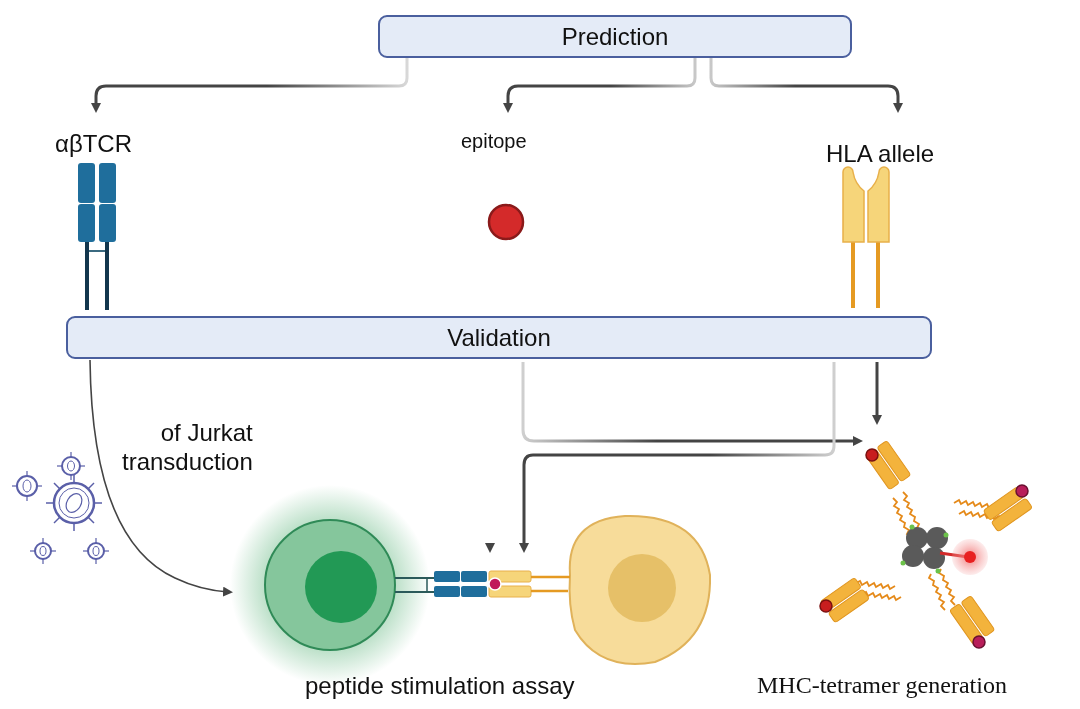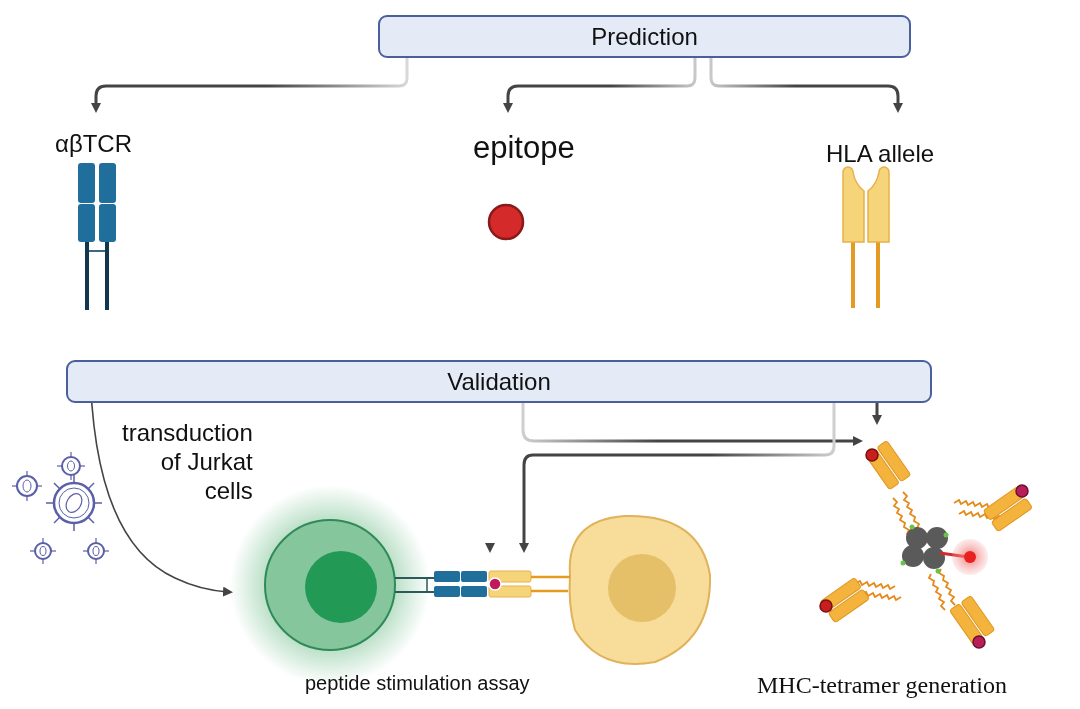--- a/index.html
+++ b/index.html
@@ -212,32 +212,31 @@
     <circle cx="912" cy="527" r="2.5" fill="#6cc24a"></circle>
     <circle cx="946" cy="535" r="2.5" fill="#6cc24a"></circle>
     <circle cx="903" cy="563" r="2.5" fill="#6cc24a"></circle>
     <circle cx="938" cy="571" r="2.5" fill="#6cc24a"></circle>
     <line x1="940" y1="553" x2="968" y2="557" stroke="#d42a2a" stroke-width="3"></line>
     <circle cx="970" cy="557" r="18" fill="url(#redglow)"></circle>
     <circle cx="970" cy="557" r="6" fill="#e82020"></circle>
   </g>
 </svg>
 
-<div class="box" style="left:378px;top:15px;width:533px;height:43px;">
+<div class="box" style="left:378px;top:15px;width:474px;height:43px;">
   <span>Prediction</span>
 </div>
 
 <div class="lbl" style="left:55px;top:130px;font-size:24px;">αβTCR</div>
-<div class="lbl" style="left:473px;top:130px;font-size:31px;">epitope</div>
+<div class="lbl" style="left:461px;top:130px;font-size:20px;">epitope</div>
 <div class="lbl" style="left:826px;top:140px;font-size:24px;">HLA allele</div>
 
-<div class="box" style="left:66px;top:316px;width:866px;height:43px;margin-top:44px;">
+<div class="box" style="left:66px;top:316px;width:866px;height:43px;">
   <span>Validation</span>
 </div>
 
 <div class="lbl" style="left:122px;top:418px;font-size:24px;line-height:29px;">
+  <div>of Jurkat</div>
   <div>transduction</div>
-  <div>of Jurkat</div>
-  <div>cells</div>
 </div>
 
-<div class="lbl" style="left:305px;top:672px;font-size:20px;">peptide stimulation assay</div>
+<div class="lbl" style="left:305px;top:672px;font-size:24px;">peptide stimulation assay</div>
 <div class="lbl" style="left:757px;top:672px;font-size:24px;font-family:Liberation Serif, serif;">MHC-tetramer generation</div>
 
 </body></html>

